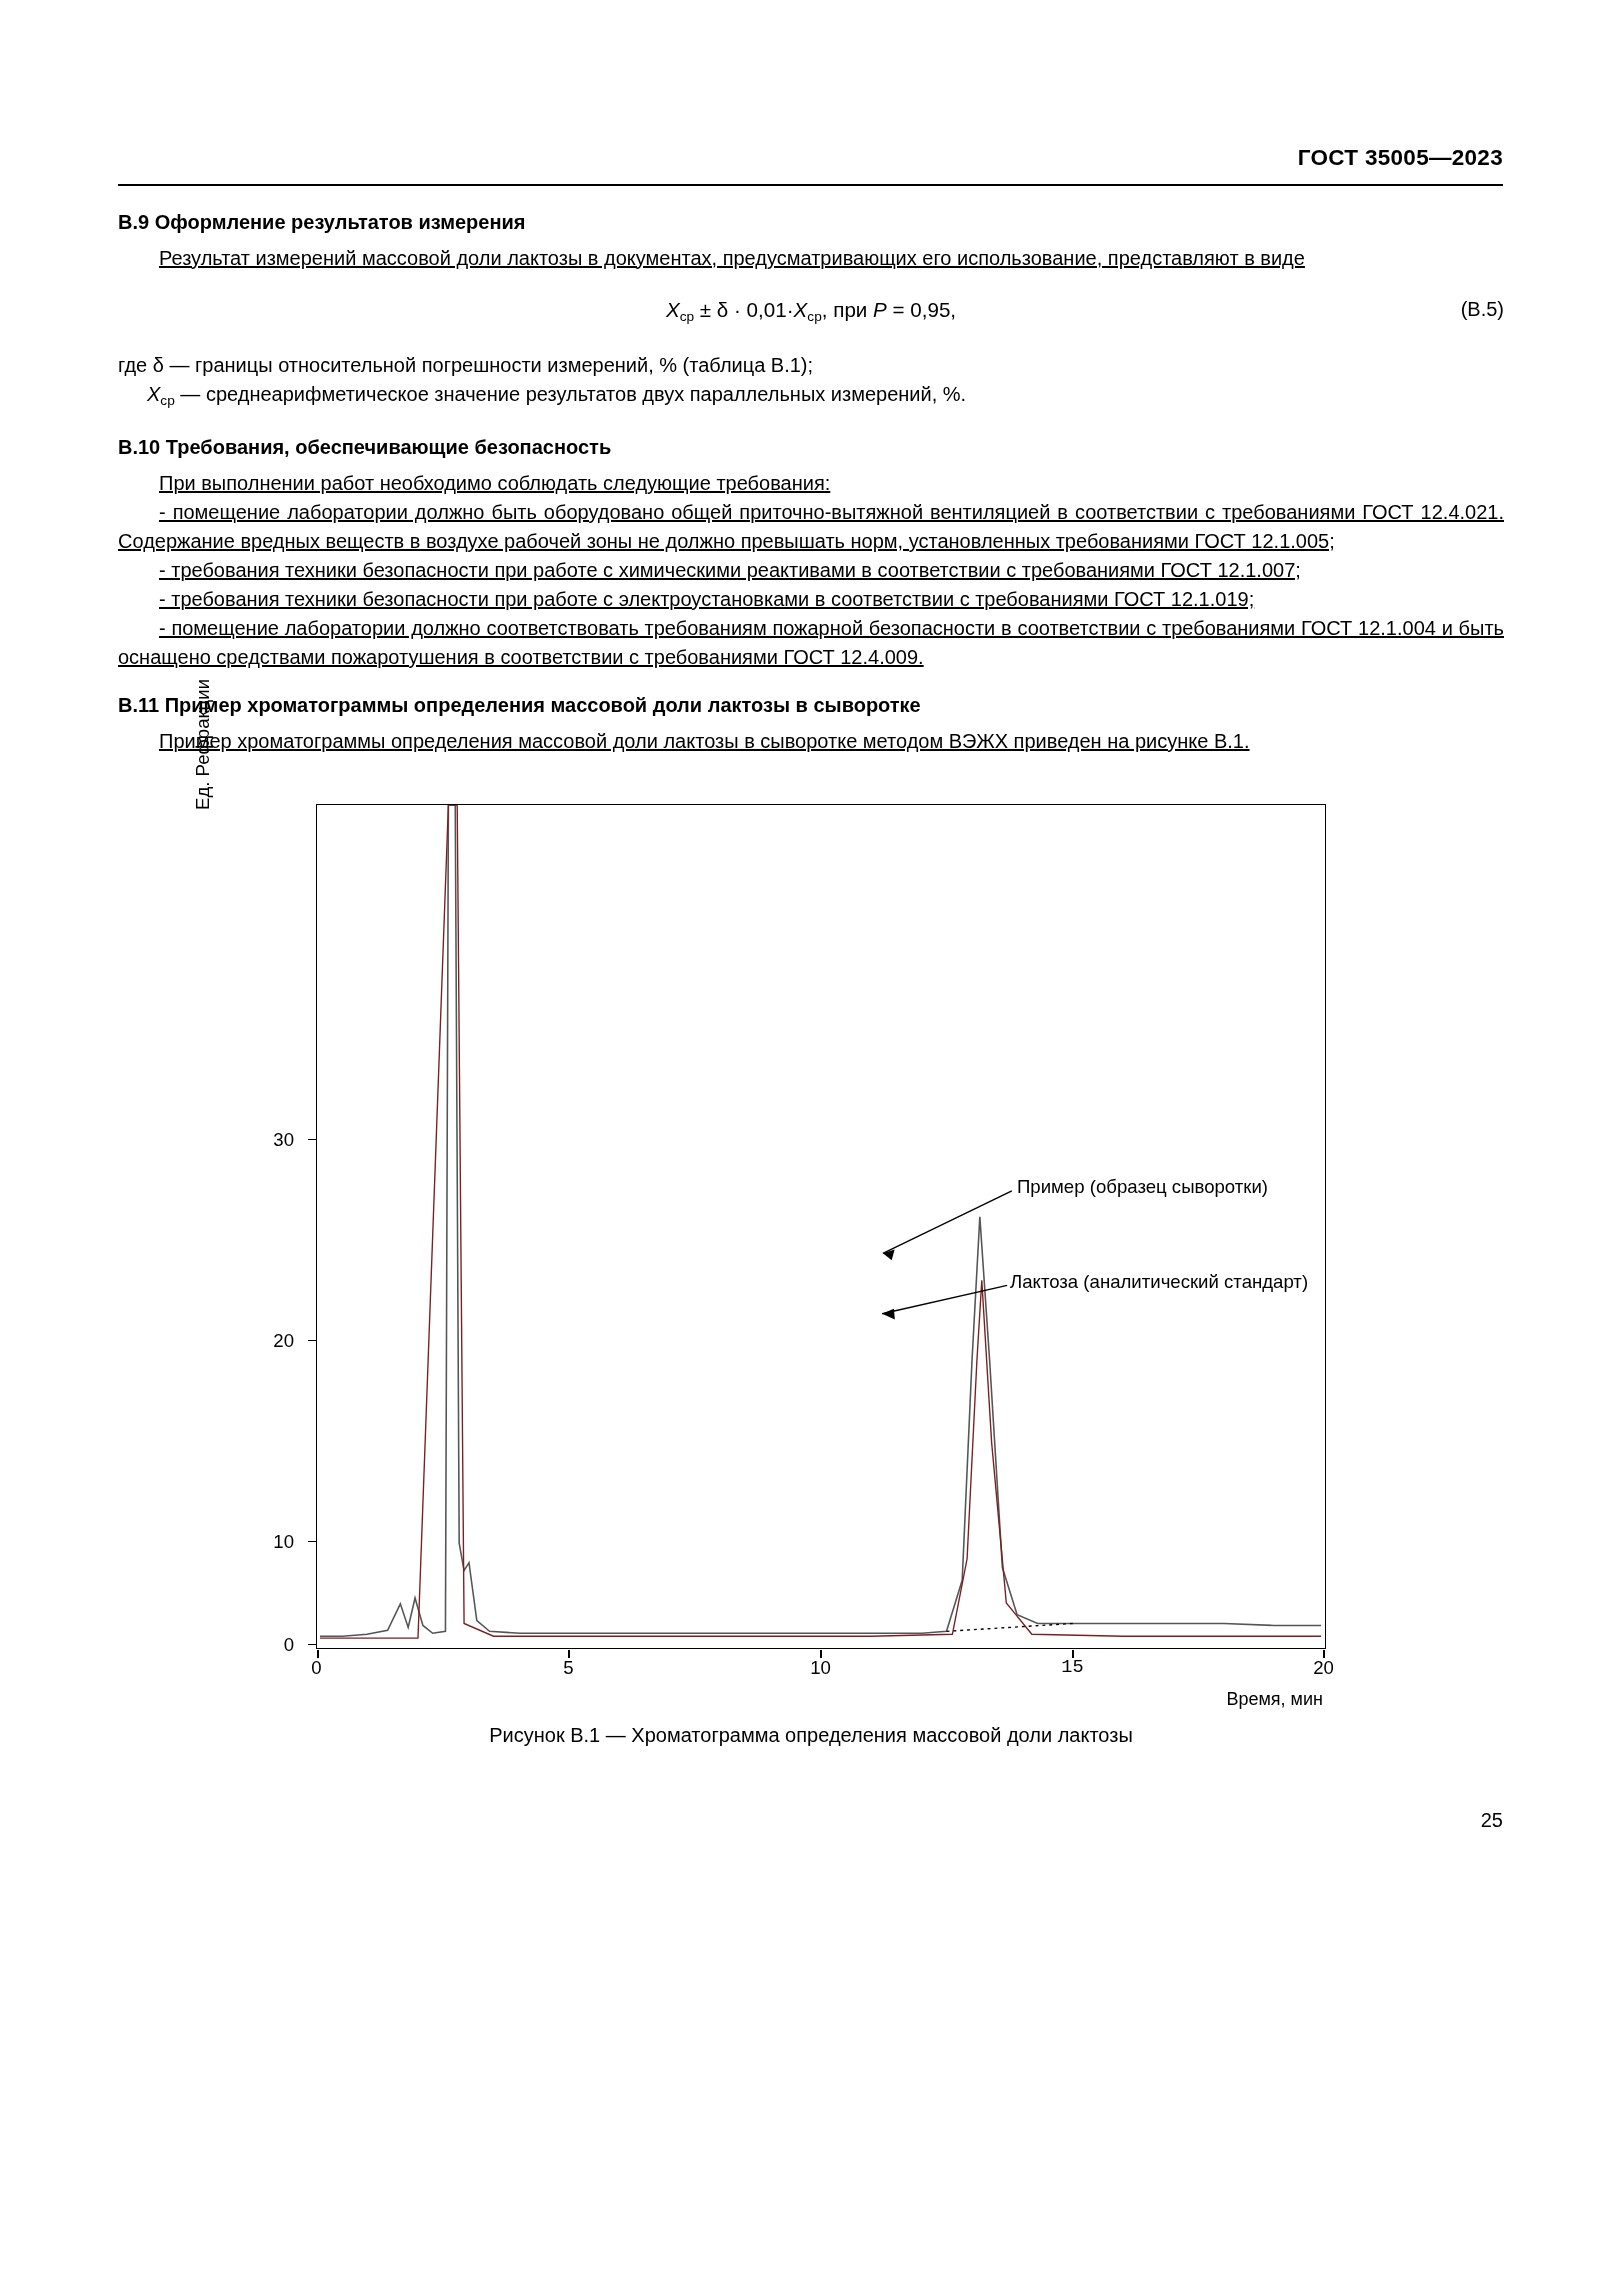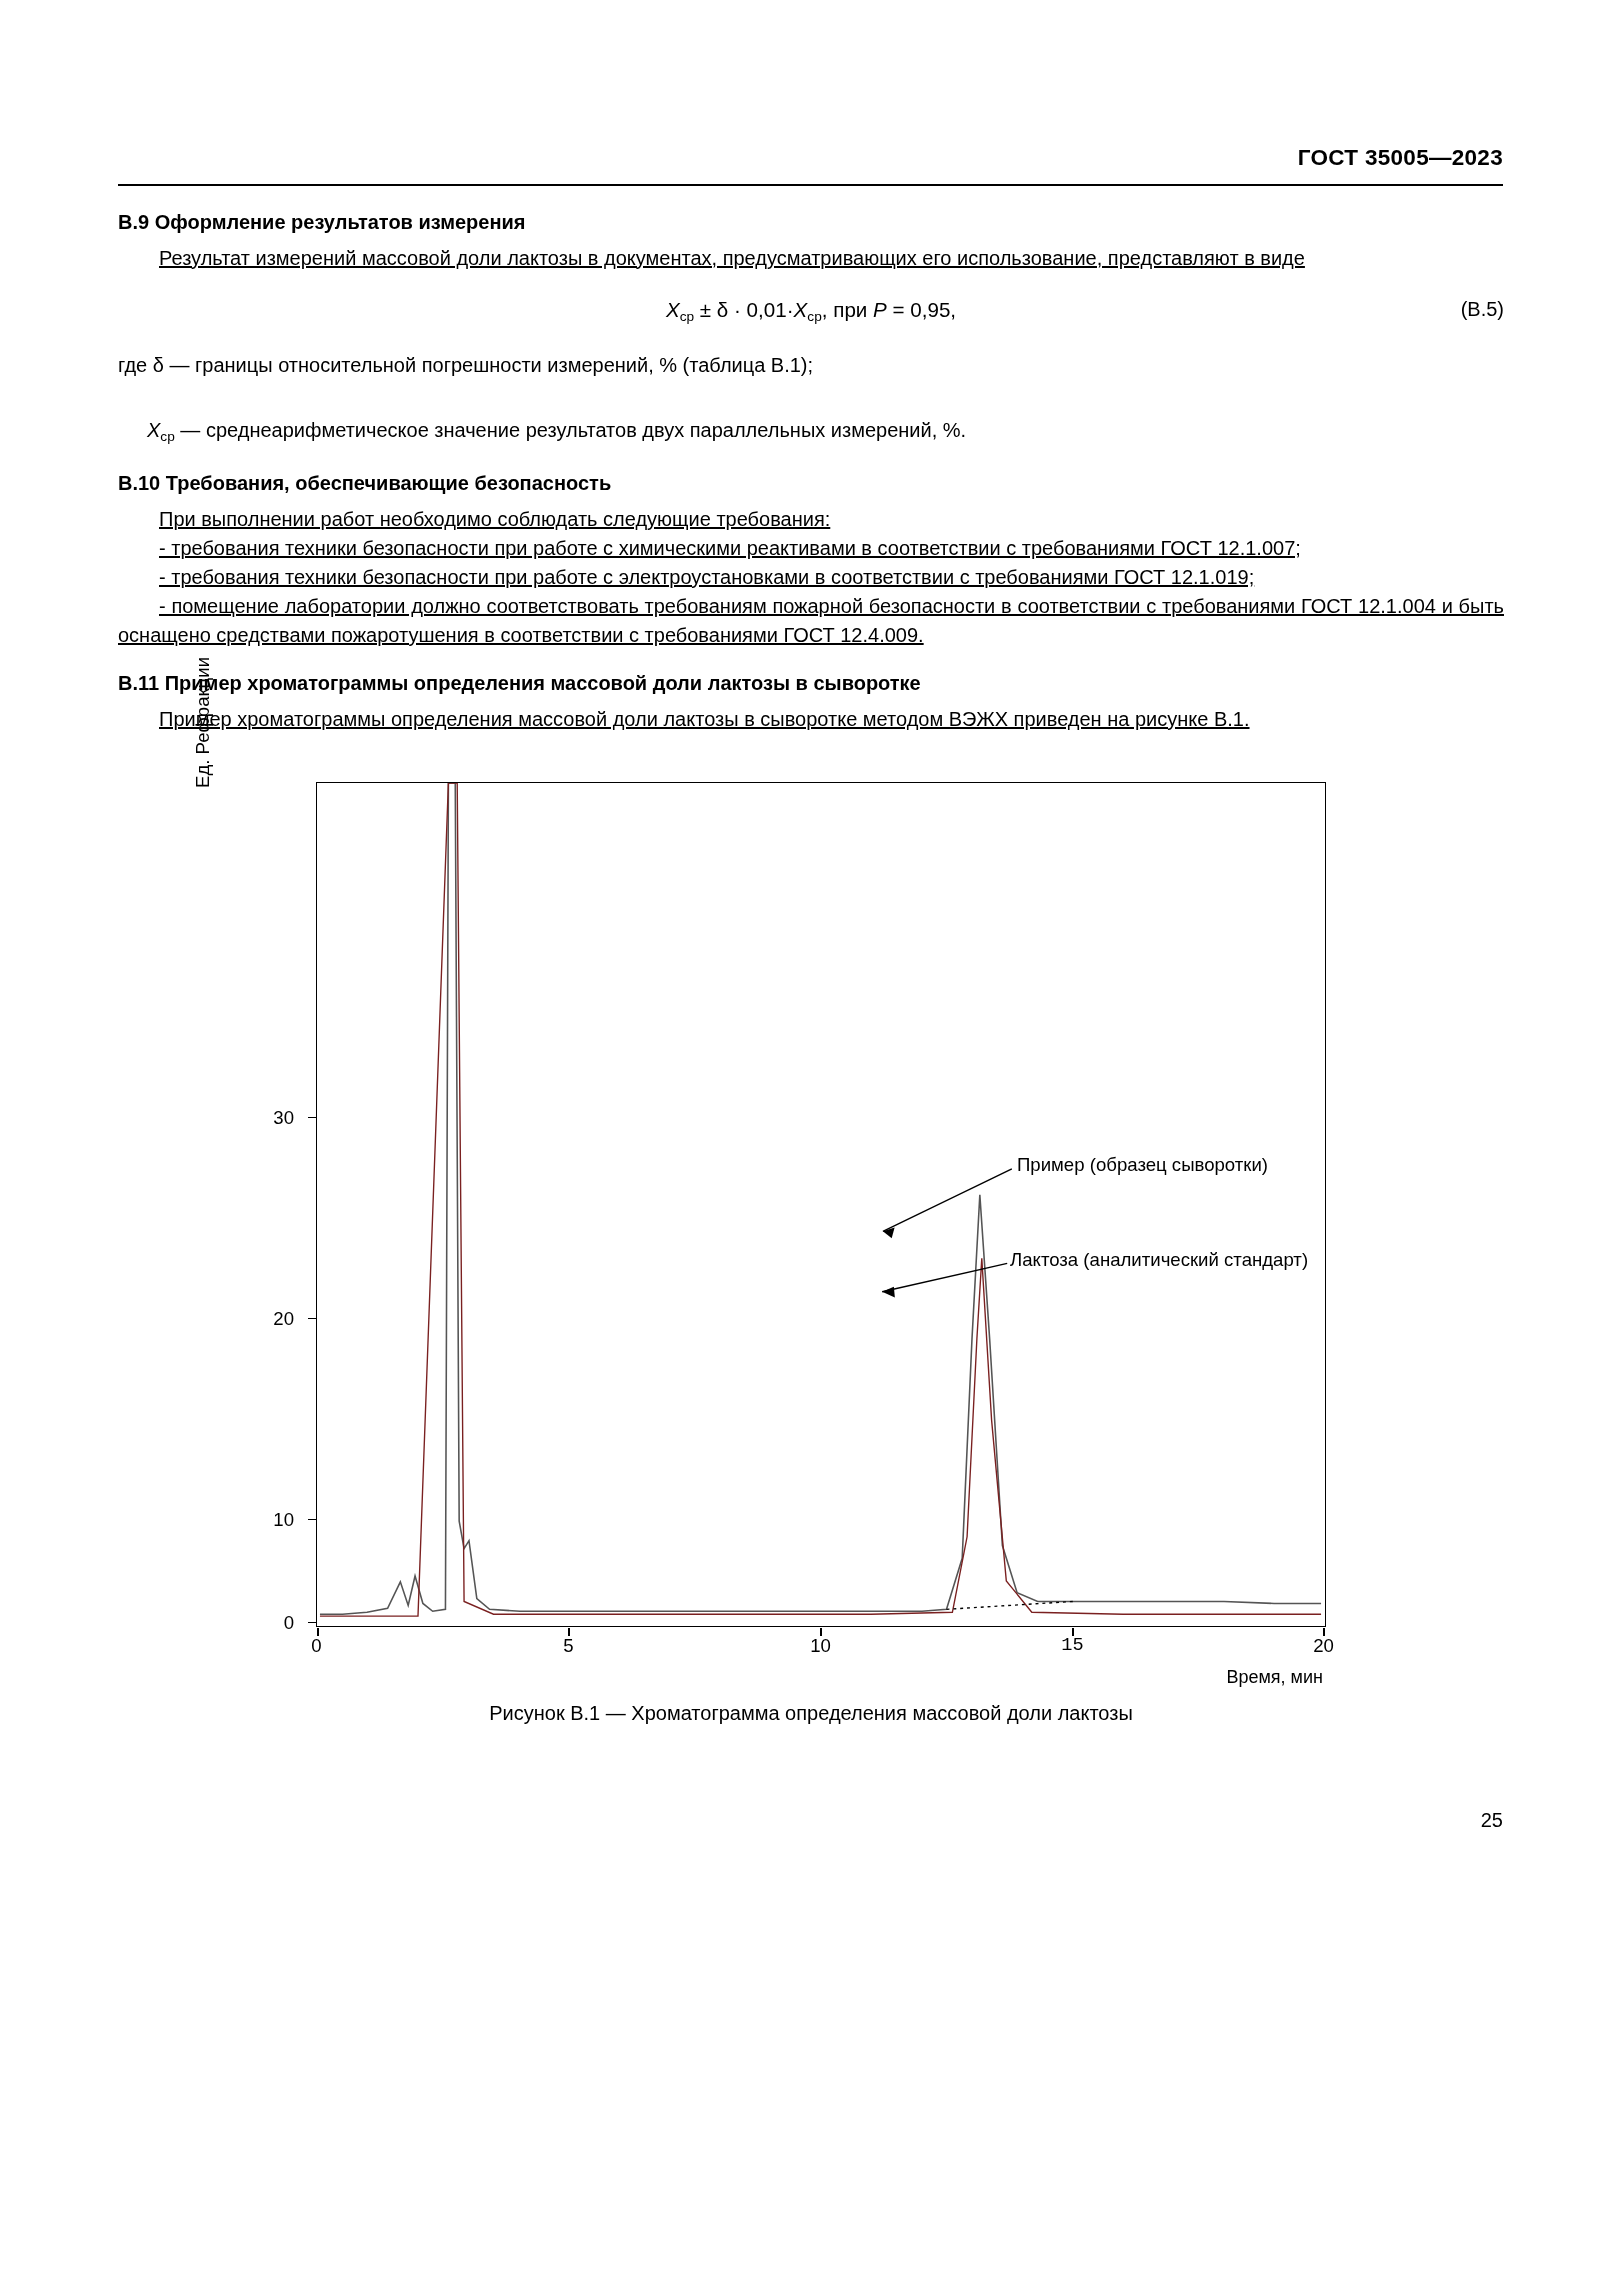--- a/index.html
+++ b/index.html
@@ -93,21 +93,20 @@
     font-size: 20px;
   }
   .where-line {
     font-size: 20px;
     line-height: 29px;
   }
   .where-line .ital { font-style: italic; }
   .where-line sub { font-size: 13.7px; vertical-align: -3.9px; }
   .where-second {
     padding-left: 29px;
-    margin-top: 36px;
   }
 
   
   .figure-wrap {
     position: relative;
     margin-top: 35px;
     width: 1386px;
     height: 921px;
   }
   .chart-box {
@@ -212,20 +211,21 @@
     <div class="where-line">где δ — границы относительной погрешности измерений, % (таблица В.1);</div>
     <div class="where-line where-second">
       <span class="ital">X</span><sub>ср</sub><span> — среднеарифметическое значение результатов двух параллельных измерений, %.</span>
     </div>
 
     <div class="gap-md"></div>
 
     <h3 class="section sec-indent">В.10  Требования, обеспечивающие безопасность</h3>
     <div class="gap-sm"></div>
     <p class="body first">При выполнении работ необходимо соблюдать следующие требования:</p>
+    <p class="body first">- помещение лаборатории должно быть оборудовано общей приточно-вытяжной вентиляцией в соответствии с требованиями ГОСТ 12.4.021. Содержание вредных веществ в воздухе рабочей зоны не должно превышать норм, установленных требованиями ГОСТ 12.1.005;</p>
     <p class="body first">- требования техники безопасности при работе с химическими реактивами в соответствии с требованиями ГОСТ 12.1.007;</p>
     <p class="body first">- требования техники безопасности при работе с электроустановками в соответствии с требованиями ГОСТ 12.1.019;</p>
     <p class="body first">- помещение лаборатории должно соответствовать требованиям пожарной безопасности в соответствии с требованиями ГОСТ 12.1.004 и быть оснащено средствами пожаротушения в соответствии с требованиями ГОСТ 12.4.009.</p>
 
     <div class="gap-md"></div>
 
     <h3 class="section sec-indent">В.11  Пример хроматограммы определения массовой доли лактозы в сыворотке</h3>
     <div class="gap-sm"></div>
     <p class="body first">Пример хроматограммы определения массовой доли лактозы в сыворотке методом ВЭЖХ приведен на рисунке В.1.</p>
 

